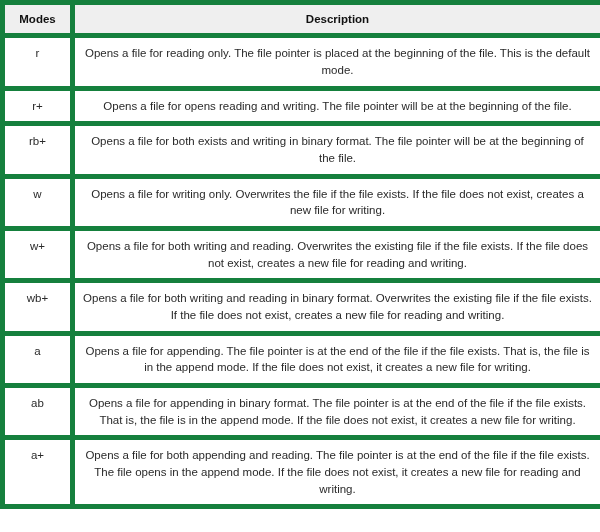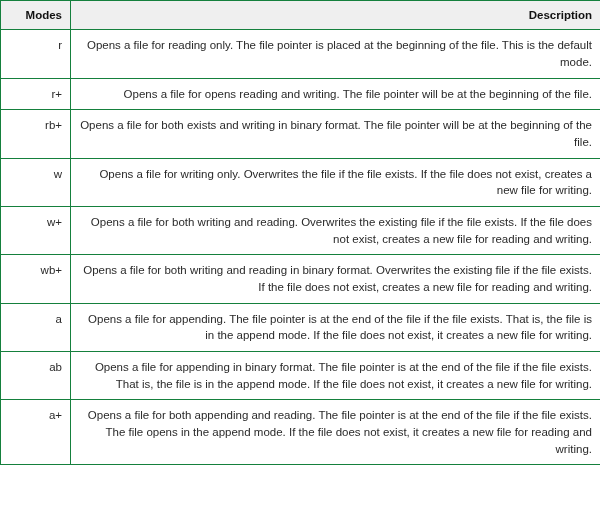--- a/index.html
+++ b/index.html
@@ -14,23 +14,23 @@
     color: #222222;
     overflow: hidden;
   }
   table.modes-table {
     border-collapse: collapse;
     width: 600px;
     table-layout: fixed;
   }
   table.modes-table th,
   table.modes-table td {
-    border: 1px solid #15803d;
+    border: 5px solid #15803d;
     vertical-align: top;
-    text-align: right;
+    text-align: center;
   }
   table.modes-table thead th {
     background: #efefef;
     font-size: 11.5px;
     font-weight: bold;
     color: #111111;
     padding: 7px 8px 7px 8px;
     line-height: 1.25;
   }
   table.modes-table tbody td {

